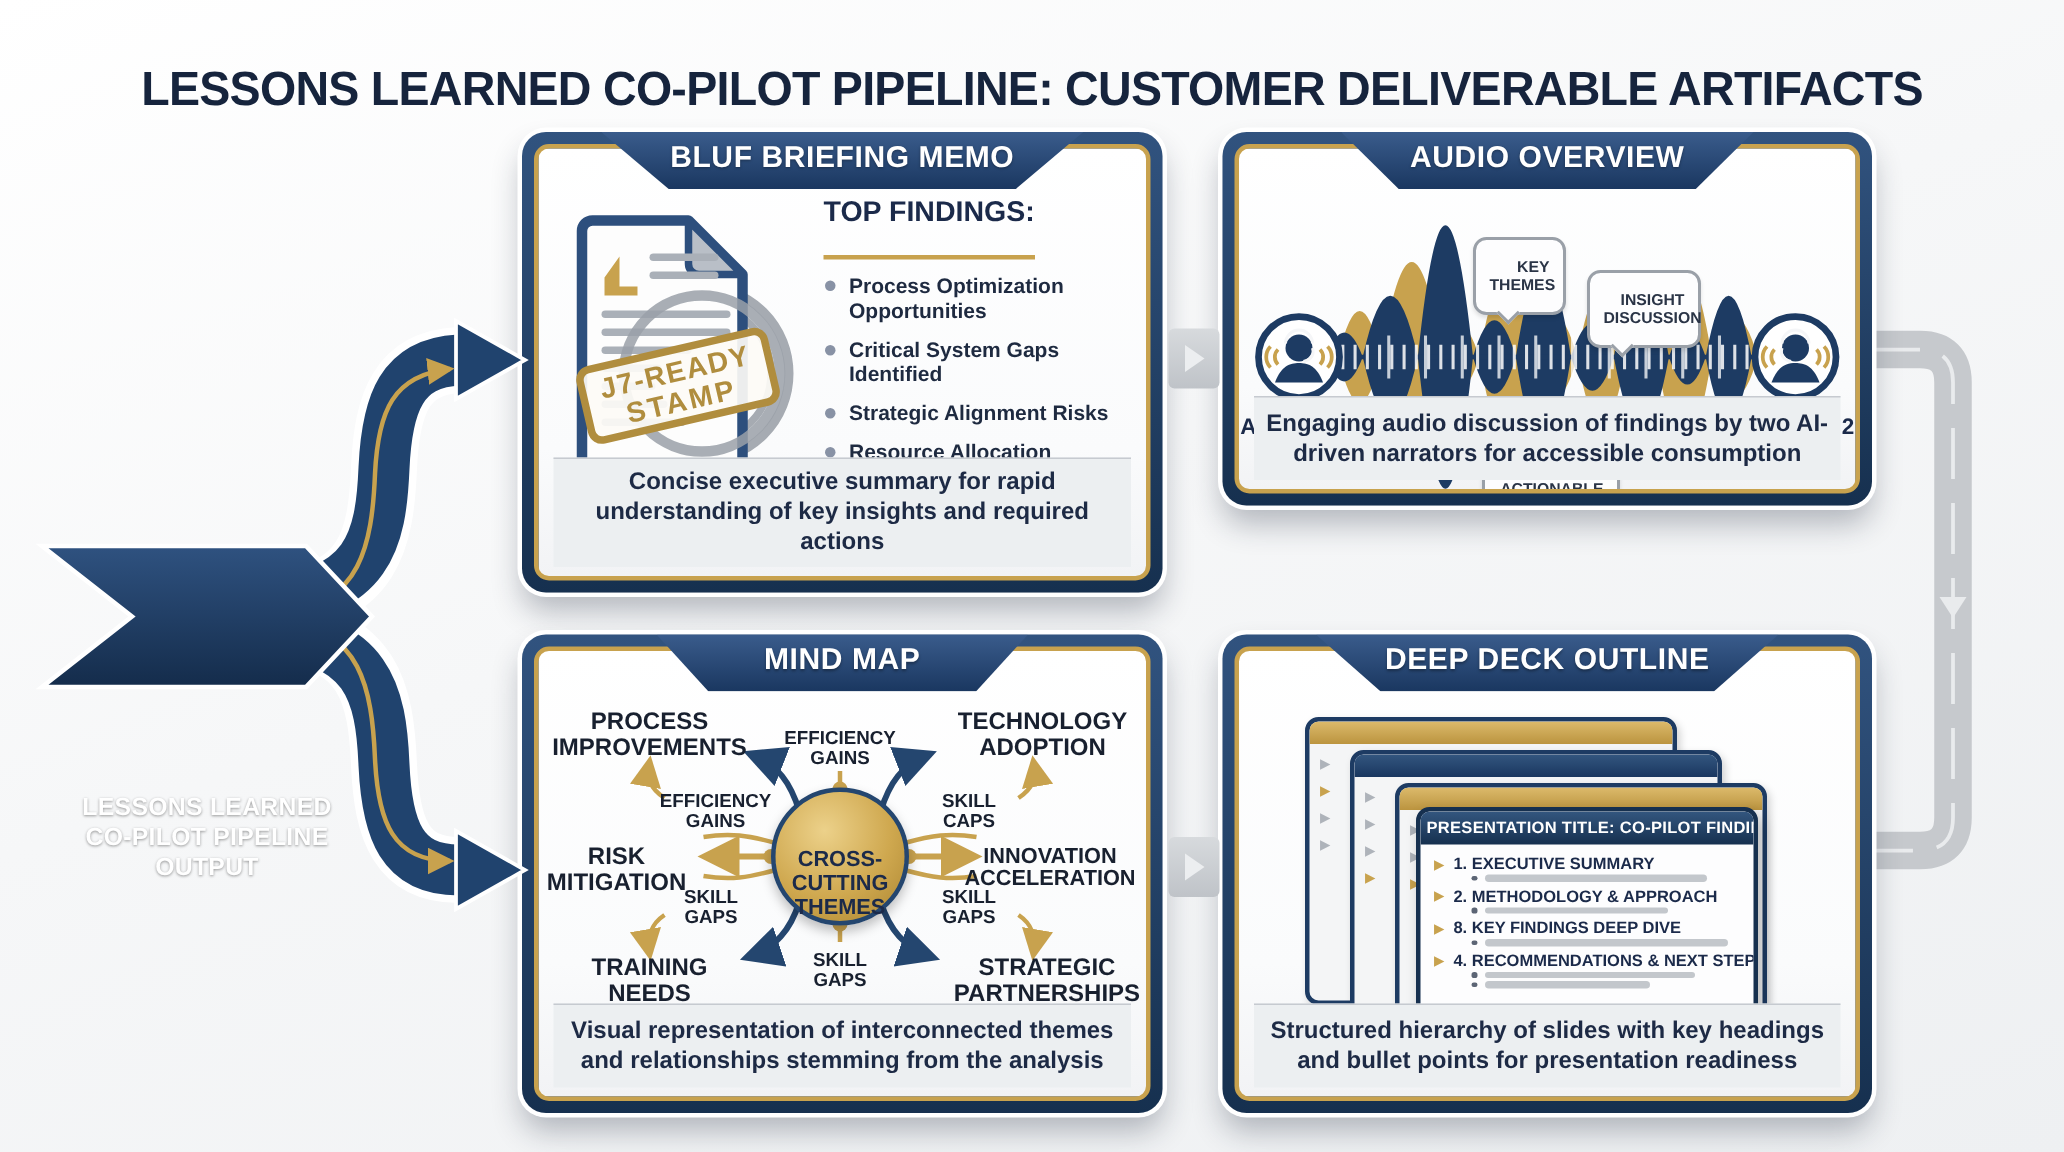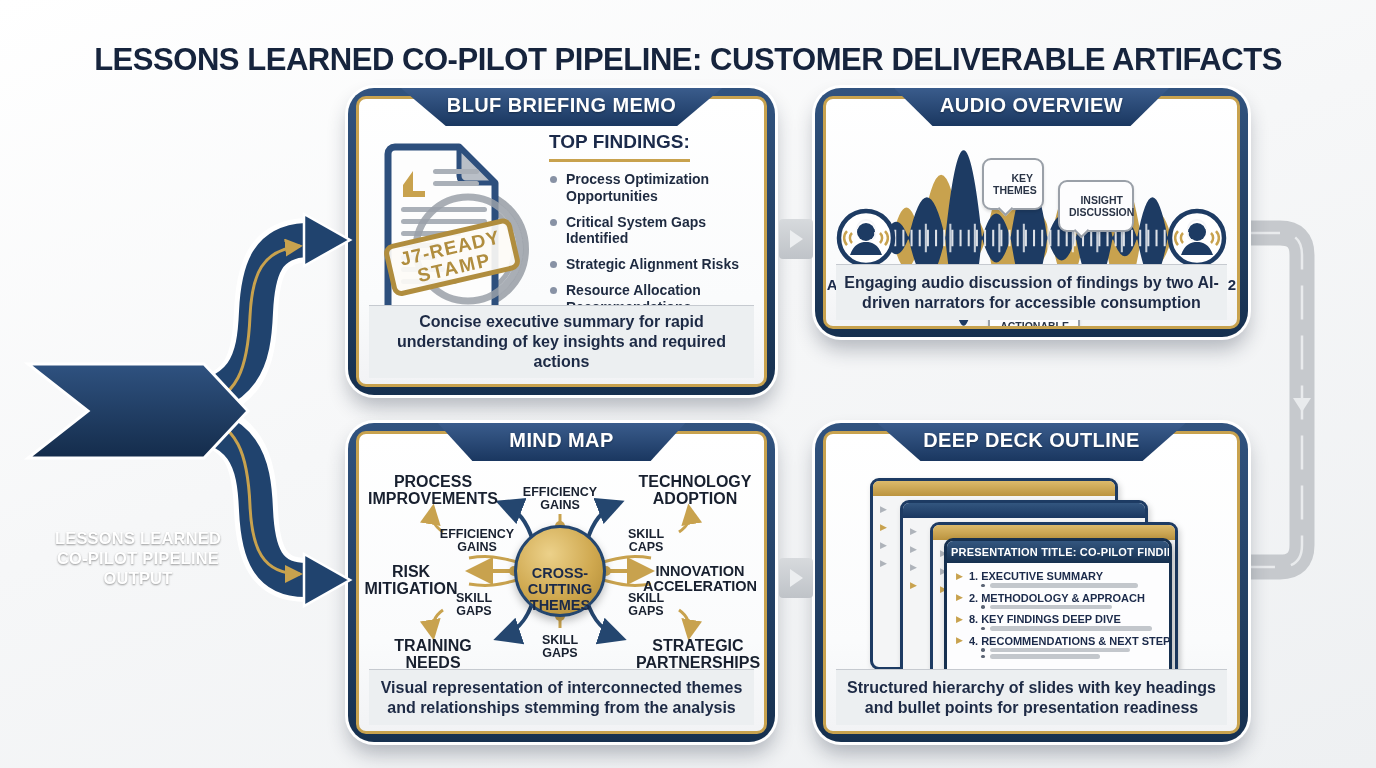--- a/index.html
+++ b/index.html
@@ -10,21 +10,21 @@
     font-family:"Liberation Sans","DejaVu Sans",sans-serif;
   }
   
   .page-title{
     position:absolute;top:20px;left:0;width:100%;text-align:center;
     font-size:32px;font-weight:800;color:#16243d;letter-spacing:-.5px;
     transform:scaleX(.97);
   }
   
   .panel{
-    position:absolute;border-radius:26px;padding:8px;
+    position:absolute;border-radius:16px;padding:8px;
     background:linear-gradient(180deg,#31537f,#16304f);
     box-shadow:0 0 0 3px #ffffff,0 12px 20px rgba(25,35,55,.30);
   }
   .panel-inner{
     position:relative;width:100%;height:100%;
     border:3px solid #c8a24e;border-radius:10px;overflow:hidden;
     background:linear-gradient(180deg,#ffffff,#fafbfc 70%,#f2f3f5);
   }
   .panel-header{
     position:absolute;top:0;left:50%;transform:translateX(-50%);
@@ -37,21 +37,21 @@
   .panel-caption{
     position:absolute;left:10px;right:10px;bottom:6px;z-index:5;
     min-height:56px;padding:6px 8px;display:flex;align-items:center;justify-content:center;
     border-top:1px solid #c6cad0;background:#ecEFF1;background:#eceff1;
     text-align:center;font-size:16px;font-weight:600;color:#1d2a45;line-height:1.25;
   }
   .overlay{position:absolute;inset:0;z-index:2;}
   
   .findings-title{
     font-size:19px;font-weight:800;color:#1b2a4a;display:inline-block;
-    border-bottom:3px solid #c8a24e;padding-bottom:6px;margin-bottom:9px;
+    border-bottom:3px solid #c8a24e;padding-bottom:17px;margin-bottom:9px;
   }
   .bullet-list{list-style:none;margin:0;padding:0;}
   .bullet-list li{
     position:relative;padding-left:17px;margin-bottom:9px;
     font-size:14px;font-weight:600;color:#1e2a40;line-height:1.2;
   }
   .bullet-list li::before{
     content:"";position:absolute;left:1px;top:5px;width:7px;height:7px;border-radius:50%;
     background:#8892a5;
   }

